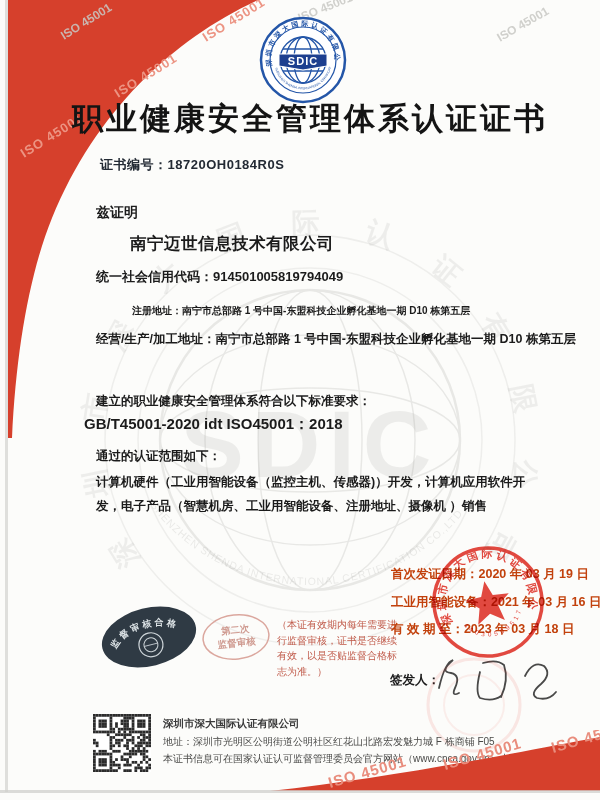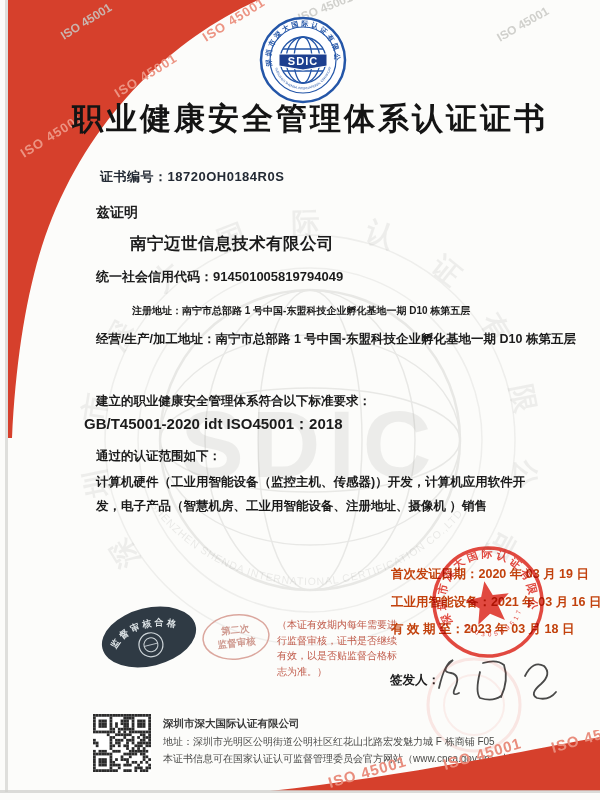--- a/index.html
+++ b/index.html
@@ -8,21 +8,21 @@
     background:#fcfcfa;overflow:hidden;
     font-family:"Liberation Sans","DejaVu Sans",sans-serif;
     color:#1b1b1b;
   }
   .abs{position:absolute;}
   .title{
     left:40px;top:98px;width:540px;text-align:center;
     font-family:"Liberation Serif","DejaVu Serif",serif;
     font-size:31px;font-weight:600;letter-spacing:3px;color:#141414;
   }
-  .certno{left:100px;top:156px;font-size:13px;font-weight:700;color:#232a34;letter-spacing:.5px;margin-top:12px;}
+  .certno{left:100px;top:156px;font-size:13px;font-weight:700;color:#232a34;letter-spacing:.5px;}
   .b1{left:96px;top:204px;font-size:14px;font-weight:700;}
   .b2{left:96px;top:233px;font-size:16.5px;font-weight:700;letter-spacing:.5px;margin-left:34px;}
   .b3{left:96px;top:268px;font-size:13px;font-weight:700;}
   .b4{left:96px;top:304px;font-size:10px;font-weight:700;margin-left:36px;}
   .b5{left:96px;top:331px;font-size:12.5px;font-weight:700;}
   .b6{left:96px;top:393px;font-size:12.5px;font-weight:700;}
   .b7{left:84px;top:415px;font-size:15px;font-weight:700;}
   .b8{left:96px;top:448px;font-size:12.5px;font-weight:700;}
   .b9{left:96px;top:471px;width:430px;font-size:12.5px;font-weight:700;line-height:1.9;}
   .daterow{left:391px;font-size:12.5px;font-weight:700;white-space:nowrap;color:#c2410c;}

